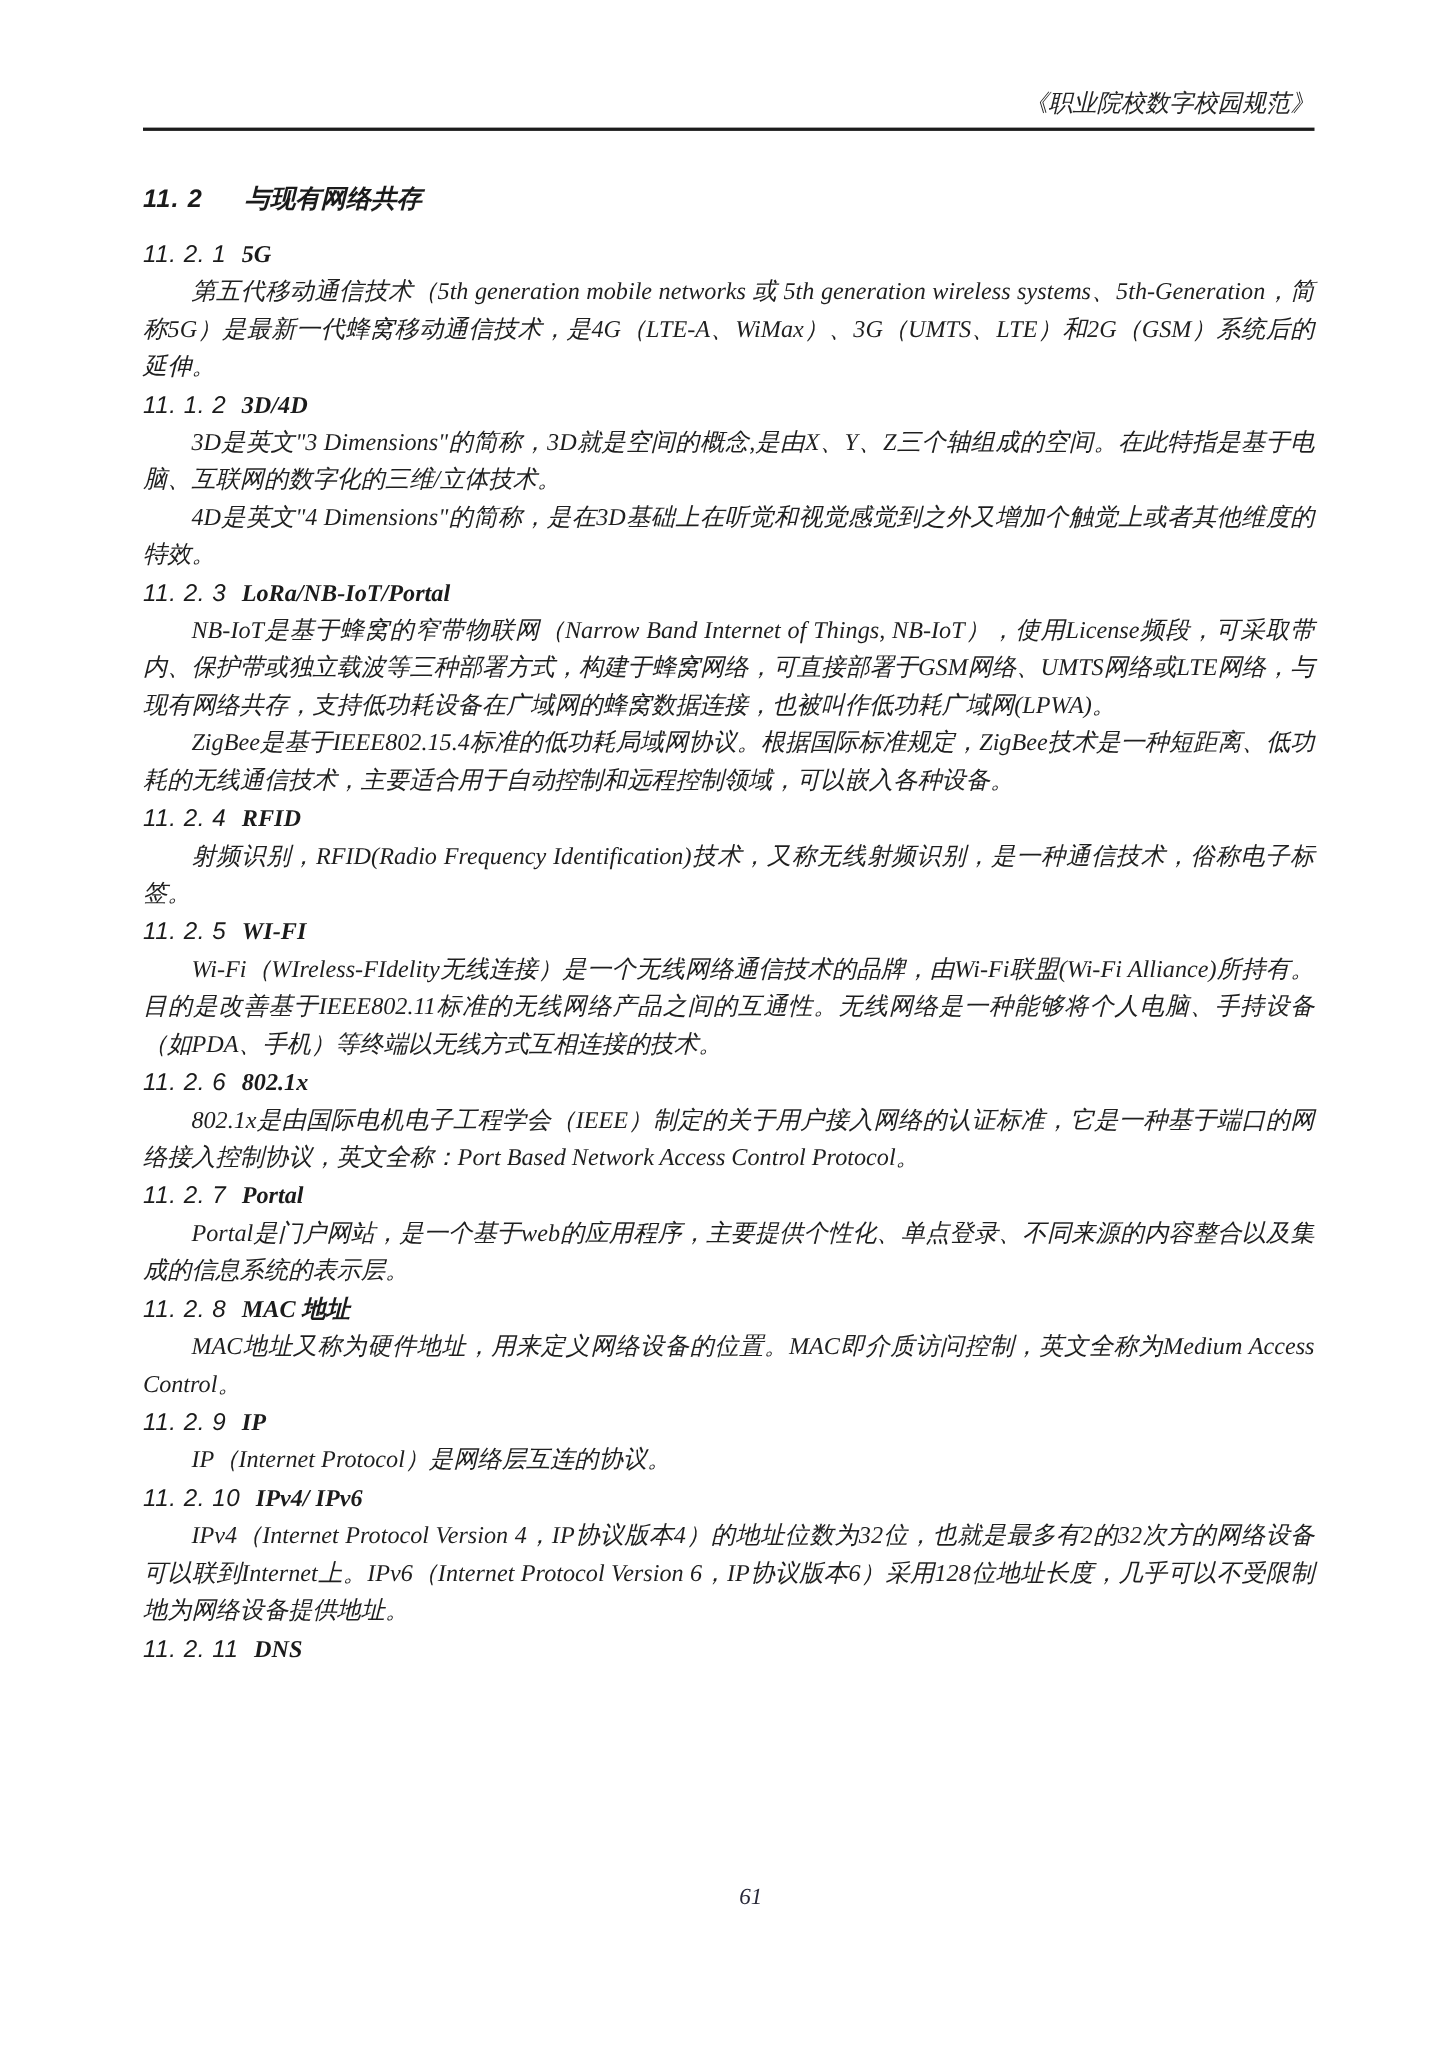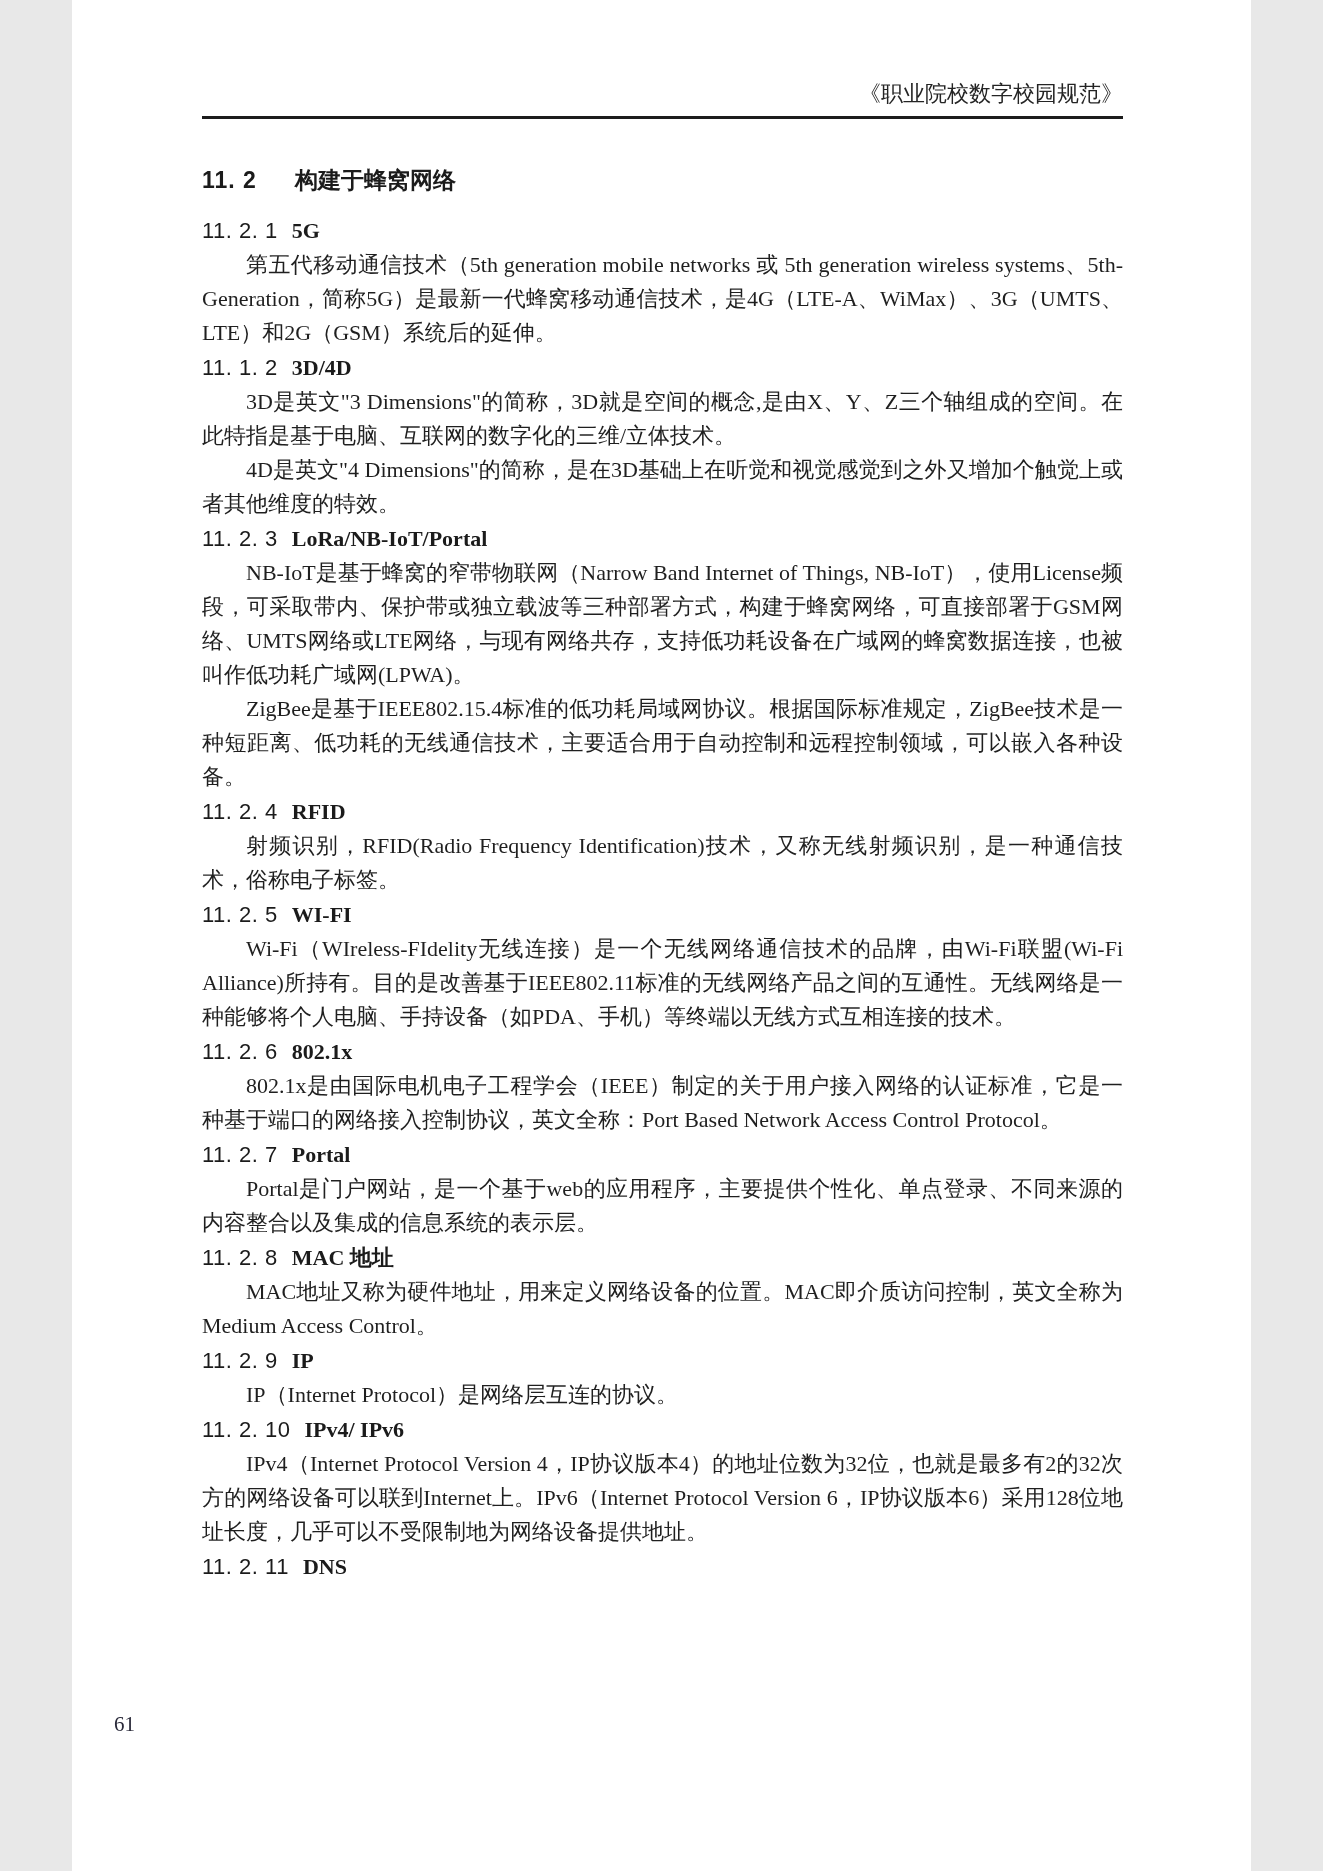--- a/index.html
+++ b/index.html
@@ -1,25 +1,26 @@
 <!DOCTYPE html>
 <html><head>
 <meta charset="utf-8">
 <style>
   * { box-sizing: border-box; }
   html, body { margin: 0; padding: 0; background: #e8e8e8; }
   .page {
     position: relative;
-    width: 1179px;
+    width: 1323px;
     height: 1871px;
     margin: 0 auto;
     background: #ffffff;
     color: #1d1d1d;
     font-family: "Liberation Serif", "DejaVu Serif", serif;
     overflow: hidden;
+    font-style: italic;
   }
   .running-head {
     padding: 82px 128px 0 130px;
     text-align: right;
     font-size: 22px;
     line-height: 24px;
     color: #242424;
   }
   .head-rule {
     margin: 10px 128px 0 130px;
@@ -60,39 +61,40 @@
     text-align: justify;
     text-indent: 44px;
     color: #1f1f1f;
     word-break: break-word;
   }
   .page-number {
     position: absolute;
     top: 1712px;
     left: 0;
     width: 100%;
+    text-align: center;
     font-size: 21px;
     color: #2a2a3a;
     padding-left: 42px;
   }
 </style>
 </head>
 <body>
 
 <div class="page">
 
   <div class="running-head">
     <span>《职业院校数字校园规范》</span>
   </div>
   <div class="head-rule"></div>
 
   <div class="content">
 
     <h2 class="chapter">
-      <span class="num">11. 2</span><span>构建于蜂窝网络</span>
+      <span class="num">11. 2</span><span>与现有网络共存</span>
     </h2>
 
     <section>
       <h3 class="term-head">
         <span class="num">11. 2. 1</span><span class="term">5G</span>
       </h3>
       <p>第五代移动通信技术（5th generation mobile networks 或 5th generation wireless systems、5th-Generation，简称5G）是最新一代蜂窝移动通信技术，是4G（LTE-A、WiMax）、3G（UMTS、LTE）和2G（GSM）系统后的延伸。</p>
     </section>
 
     <section>

